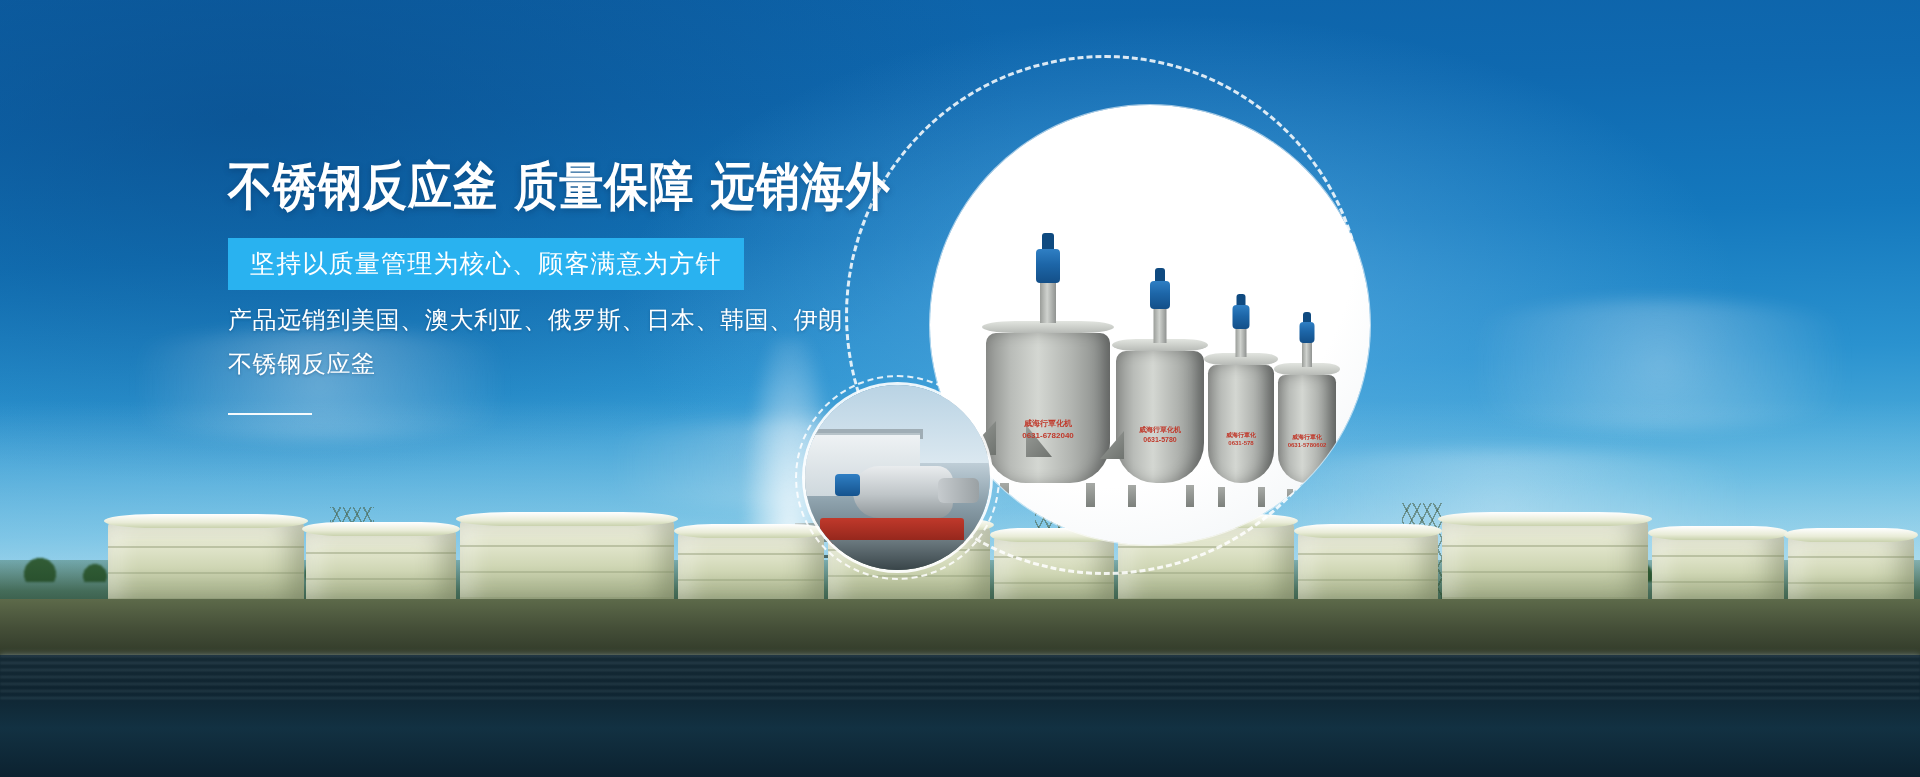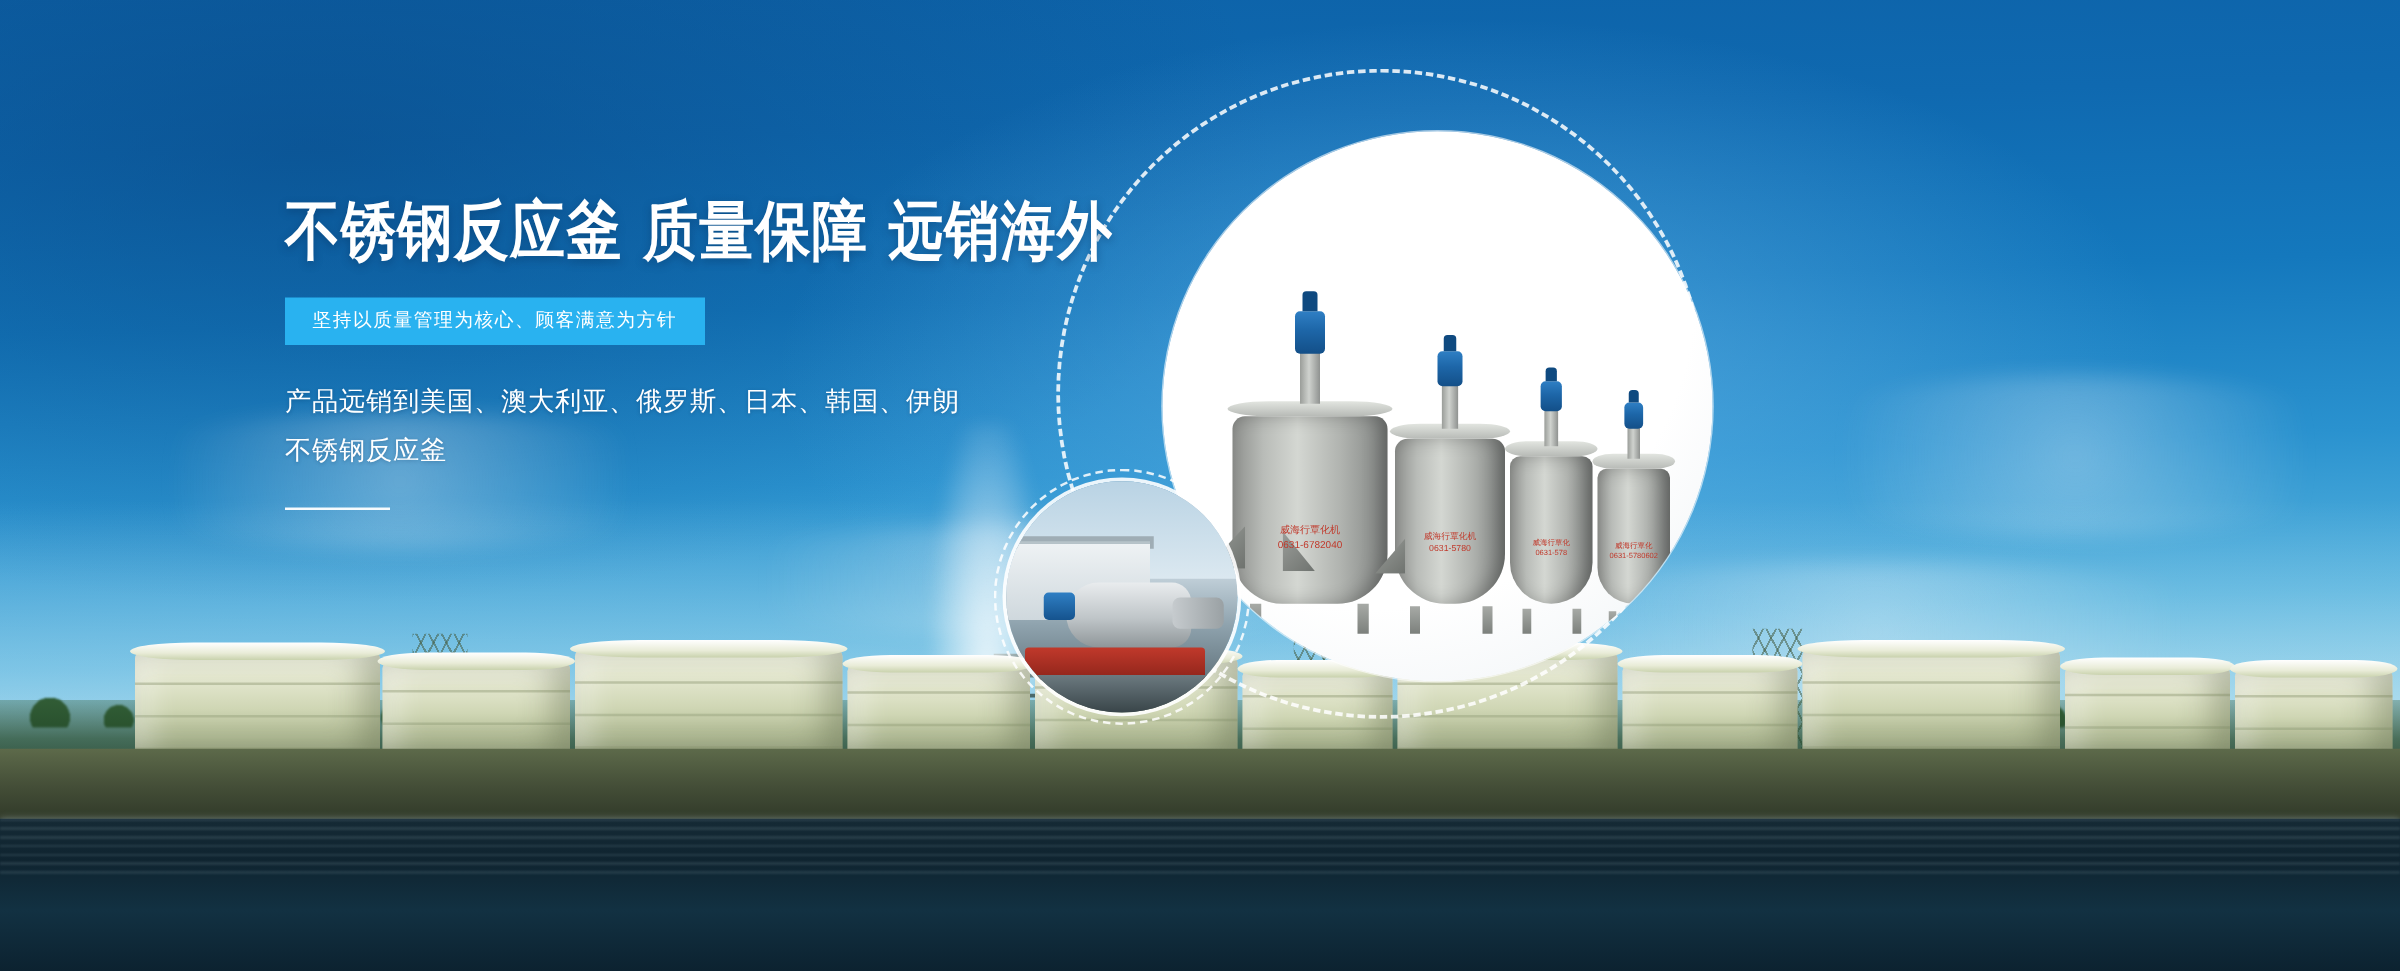--- a/index.html
+++ b/index.html
@@ -164,21 +164,21 @@
     position:absolute; bottom:-24px;
     background:linear-gradient(180deg,#a7aaa6 0%, #7c807c 100%);
   }
   .reactor .fin {
     position:absolute;
     background:linear-gradient(135deg,#9b9e9a 0%, #6f736f 100%);
   }
   .reactor .label {
     position:absolute; left:50%; transform:translateX(-50%);
     color:#c0392b; text-align:left; line-height:1.25;
-    font-family:"Liberation Sans", sans-serif; font-weight:400;
+    font-family:"Liberation Sans", sans-serif; font-weight:700;
     white-space:nowrap;
   }
 
   
   .inset-circle {
     position:absolute; left:805px; top:385px; width:185px; height:185px;
     border-radius:50%; overflow:hidden;
     background:linear-gradient(180deg,#9fb6c6 0%, #c9d7e0 38%, #8fa3ae 62%, #4a5a62 100%);
     box-shadow:0 0 0 3px rgba(255,255,255,0.9);
   }
@@ -230,28 +230,28 @@
     transform-origin:left top;
   }
 
   .subtitle-bar {
     margin-top:34px;
     display:inline-block;
     background:#29b2f0;
     padding:9px 22px 10px 22px;
   }
   .subtitle-text {
-    color:#ffffff; font-size:15px; letter-spacing:1.2px;
+    color:#ffffff; font-size:25px; letter-spacing:1.2px;
     font-family:"DejaVu Sans","Liberation Sans",sans-serif;
     white-space:nowrap;
   }
 
   .body-text {
-    margin-top:26px;
-    color:#ffffff; font-size:21px; line-height:1.85;
+    margin-top:8px;
+    color:#ffffff; font-size:24px; line-height:1.85;
     letter-spacing:0.6px;
     font-family:"DejaVu Sans","Liberation Sans",sans-serif;
     text-shadow:0 1px 3px rgba(0,40,80,0.3);
   }
 
   .rule {
     margin-top:26px;
     width:84px; height:2px; background:#ffffff; opacity:0.95;
   }
 </style>

